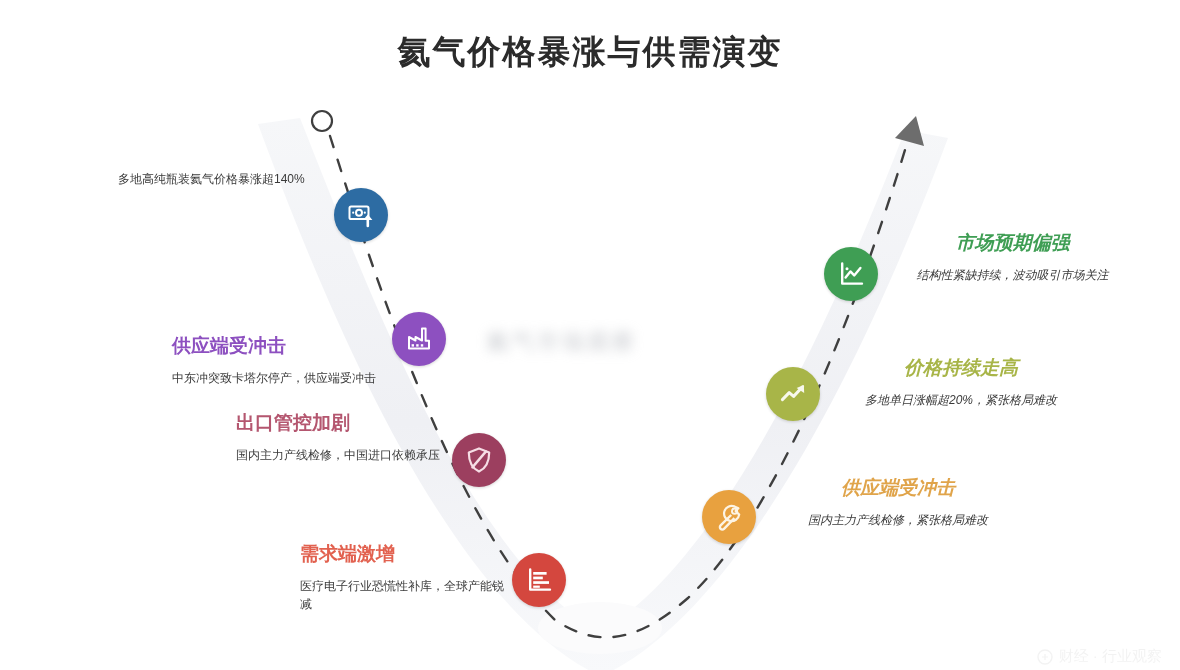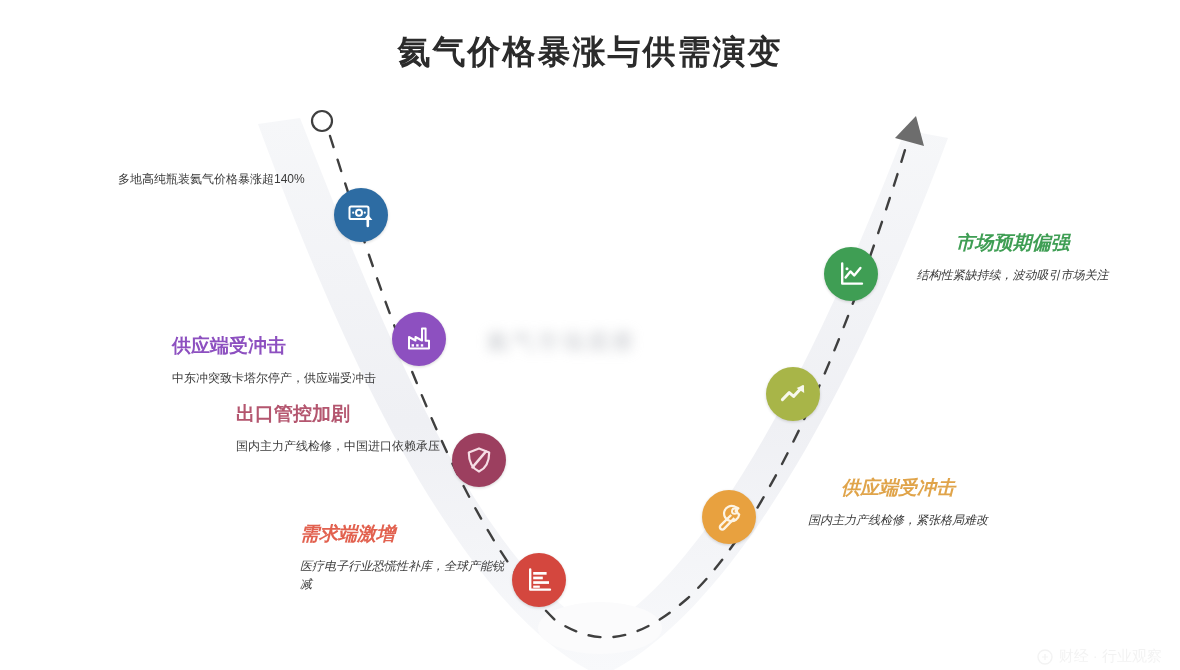--- a/index.html
+++ b/index.html
@@ -236,35 +236,39 @@
 
   <div class="item left" style="left:118px; top:170px;">
     <p class="item-desc">多地高纯瓶装氦气价格暴涨超140%</p>
   </div>
 
   <div class="item left" style="left:172px; top:295px;margin-top:40px;">
     <p class="item-title" style="color:#8d50c0;">供应端受冲击</p>
     <p class="item-desc">中东冲突致卡塔尔停产，供应端受冲击</p>
   </div>
 
-  <div class="item left" style="left:236px; top:403px;">
+  <div class="item left" style="left:236px; top:412px;">
     <p class="item-title" style="color:#b4566f;">出口管控加剧</p>
     <p class="item-desc">国内主力产线检修，中国进口依赖承压</p>
   </div>
 
-  <div class="item left" style="left:300px; top:523px;font-style:italic;">
+  <div class="item left" style="left:300px; top:543px;">
     <p class="item-title" style="color:#e2614f;">需求端激增</p>
     <p class="item-desc">医疗电子行业恐慌性补库，全球产能锐减</p>
   </div>
 
   <div class="item right" style="left:788px; top:477px; width:220px;">
     <p class="item-title" style="color:#e0a44a;">供应端受冲击</p>
     <p class="item-desc">国内主力产线检修，紧张格局难改</p>
   </div>
 
+  <div class="item right" style="left:852px; top:357px; width:218px;">
+    <p class="item-title" style="color:#a8b548;">价格持续走高</p>
+    <p class="item-desc">多地单日涨幅超20%，紧张格局难改</p>
+  </div>
 
   <div class="item right" style="left:910px; top:232px; width:205px;">
     <p class="item-title" style="color:#3f9e54;">市场预期偏强</p>
     <p class="item-desc">结构性紧缺持续，波动吸引市场关注</p>
   </div>
 
   <div id="corner-wm">
     <svg width="16" height="16" viewBox="0 0 16 16">
       <circle cx="8" cy="8" r="7" fill="none" stroke="#555" stroke-width="1.4"></circle>
       <path d="M5 8 L11 8 M8 5 L8 11" stroke="#555" stroke-width="1.2"></path>

